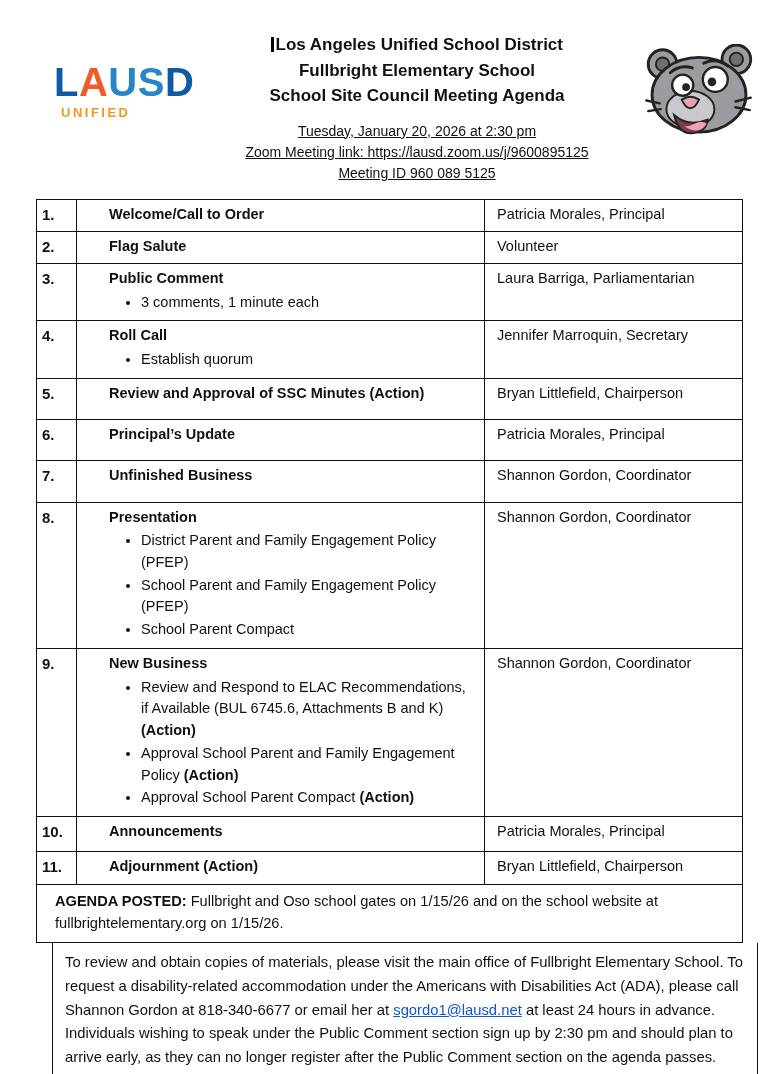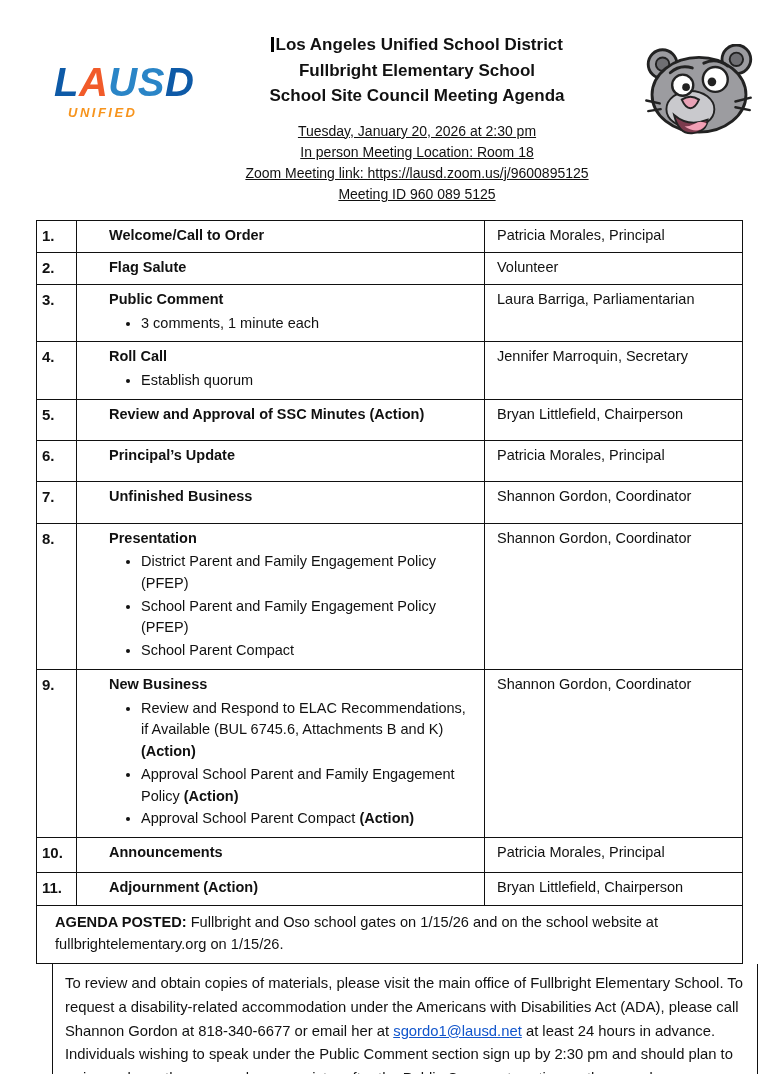--- a/index.html
+++ b/index.html
@@ -13,33 +13,33 @@
   }
   .page { width: 778px; height: 1074px; padding-top: 32px; }
 
   
   .header {
     display: grid;
     grid-template-columns: 180px 1fr 150px;
     align-items: start;
     padding: 0 14px 0 40px;
   }
-  .logo { margin-top: 30px; padding-left: 14px; font-style: italic; }
+  .logo { margin-top: 30px; padding-left: 14px; }
   .logo-word {
     font-size: 40px;
     font-weight: 800;
     letter-spacing: 0.5px;
     line-height: 1;
     font-family: "Liberation Sans", sans-serif;
   }
   .logo-unified {
     font-size: 13px;
     font-weight: 700;
     letter-spacing: 2.5px;
-    margin: 3px 0 0 14px;
+    margin: 3px 0 0 7px;
   }
   .titles { text-align: center; }
   .title-line {
     font-size: 17px;
     font-weight: 700;
     line-height: 1.5;
   }
   .caret {
     display: inline-block;
     width: 2.5px;
@@ -109,21 +109,20 @@
       <div class="logo-word"><span style="color: rgb(14, 90, 167);">L</span><span style="color: rgb(241, 91, 42);">A</span><span style="color: rgb(42, 133, 199);">U</span><span style="color: rgb(42, 133, 199);">S</span><span style="color: rgb(14, 90, 167);">D</span></div>
       <div class="logo-unified" style="color: rgb(247, 148, 29);">UNIFIED</div>
     </div>
 
     <div class="titles">
       <div class="title-line"><span class="caret"></span><span>Los Angeles Unified School District</span></div>
       <div class="title-line">Fullbright Elementary School</div>
       <div class="title-line">School Site Council Meeting Agenda</div>
       <div class="subtitles">
         <div class="subtitle-line">Tuesday, January 20, 2026 at 2:30 pm</div>
-        <div class="subtitle-line">In person Meeting Location: Room 18</div>
         <div class="subtitle-line">Zoom Meeting link: https://lausd.zoom.us/j/9600895125</div>
         <div class="subtitle-line">Meeting ID 960 089 5125</div>
       </div>
     </div>
 
     <div class="mascot">
       <svg width="118" height="92" viewBox="0 0 122 96" aria-hidden="true">
 
         <circle cx="23" cy="21" r="15" fill="#9c9ca0" stroke="#222" stroke-width="3"></circle>
         <circle cx="23" cy="21" r="7" fill="#6f6f73" stroke="#222" stroke-width="2"></circle>

